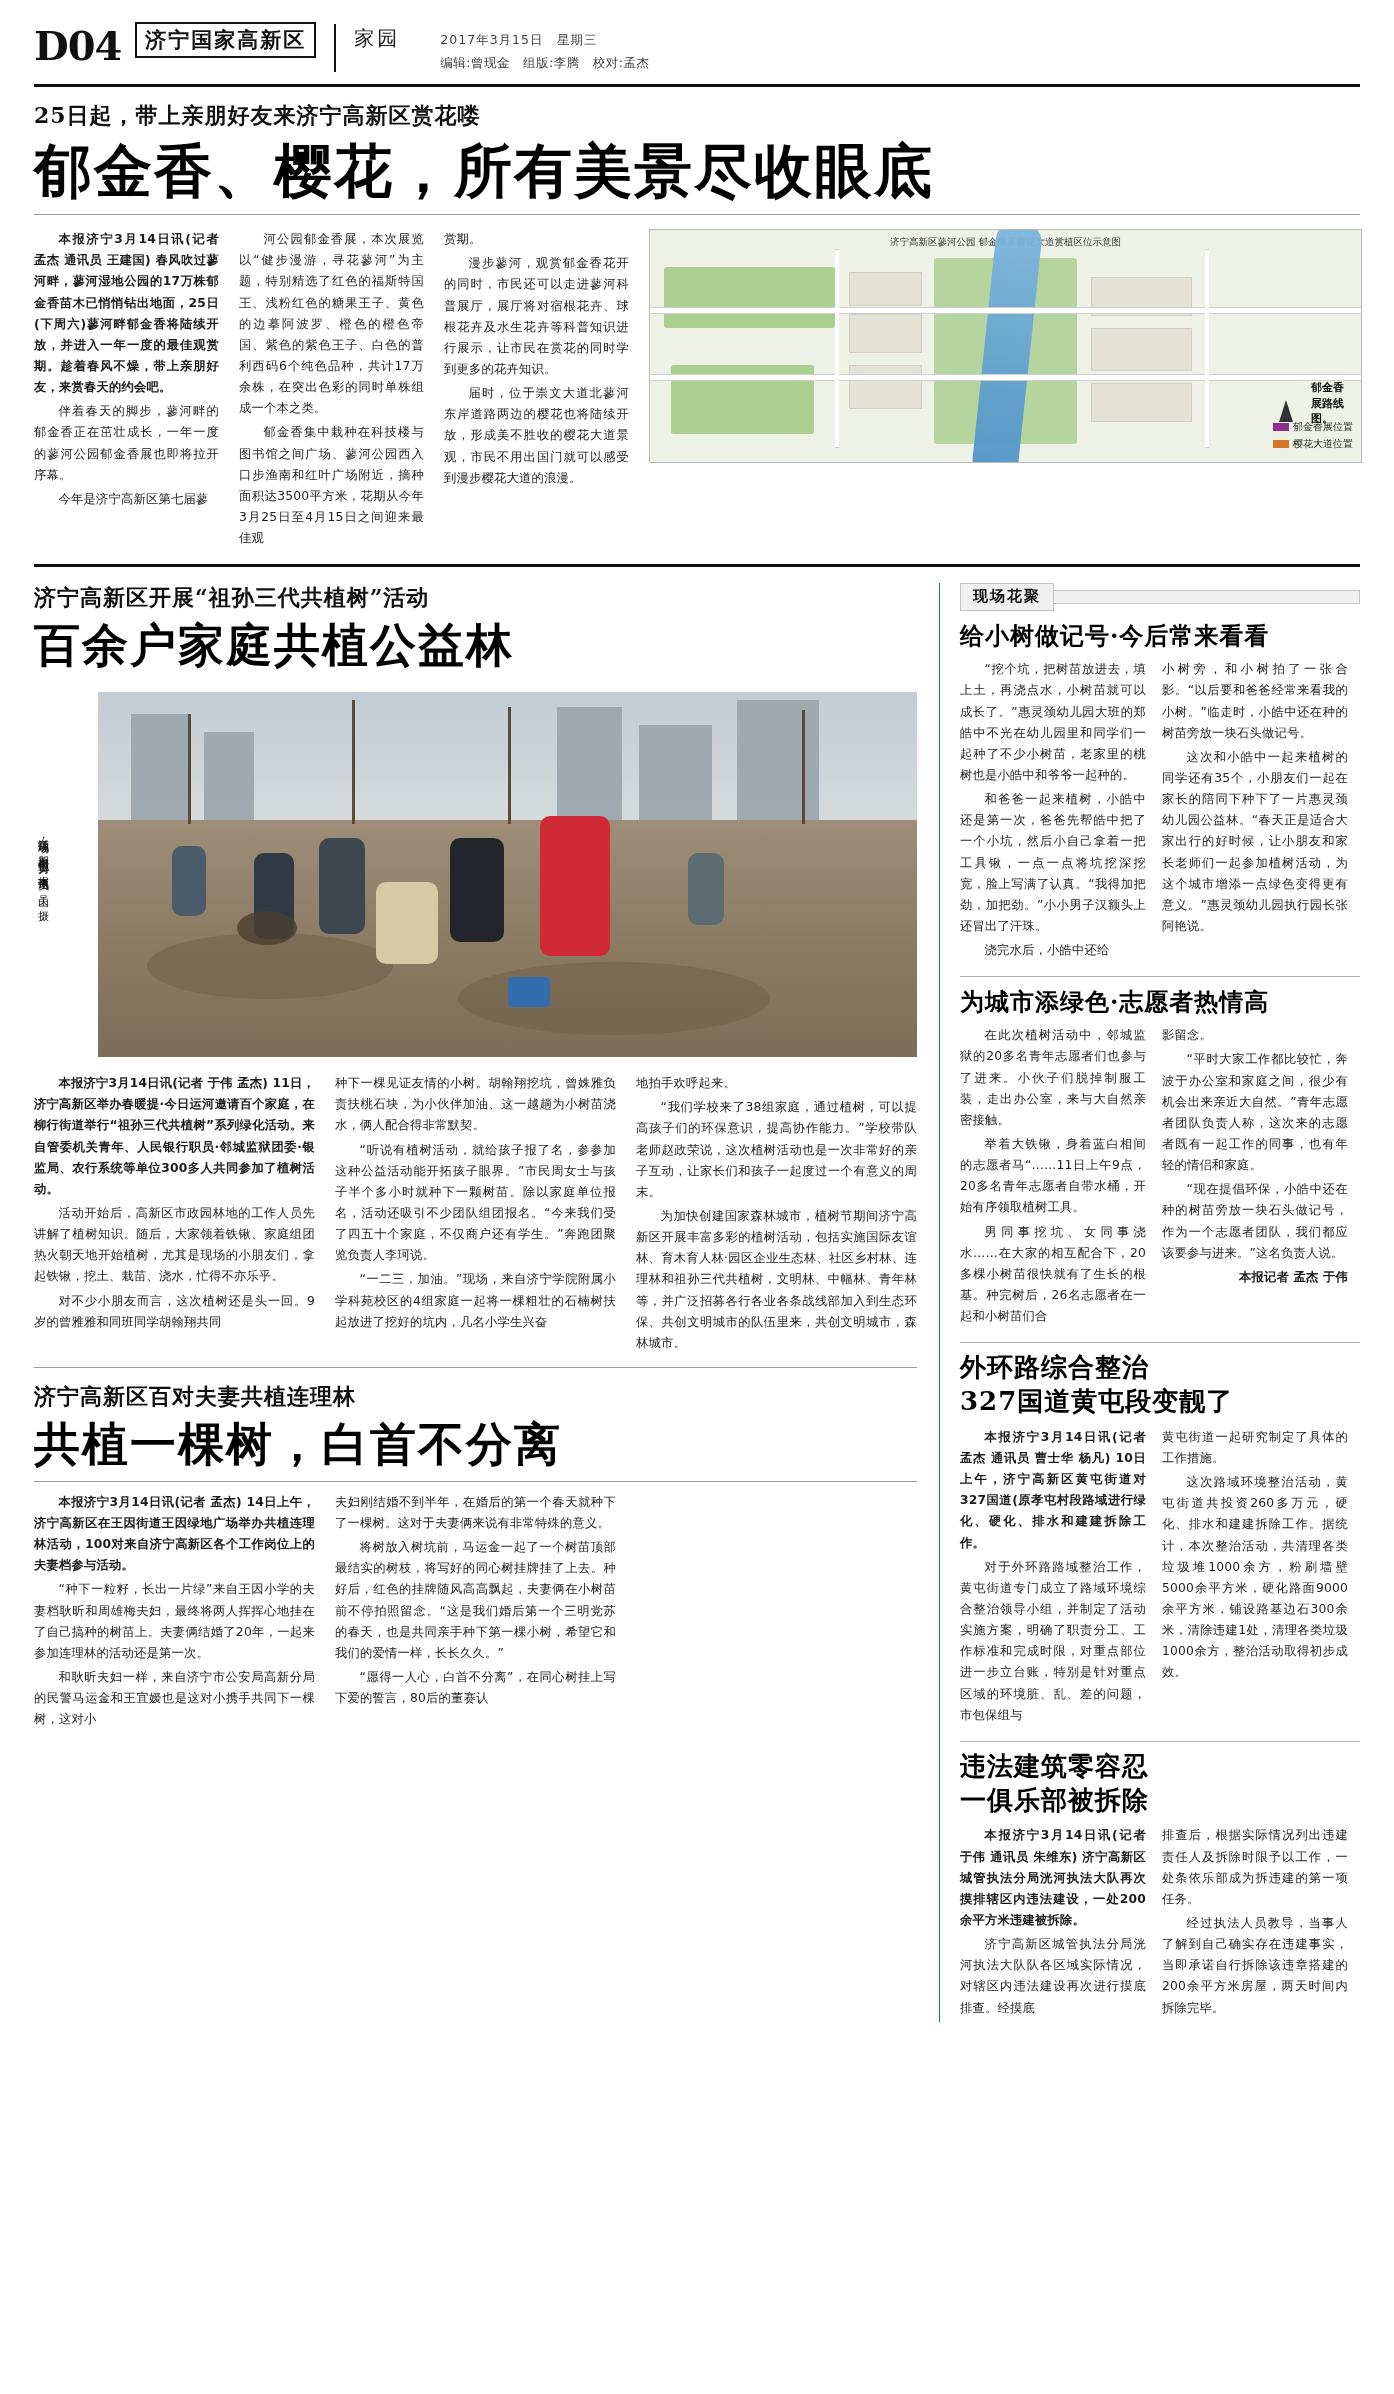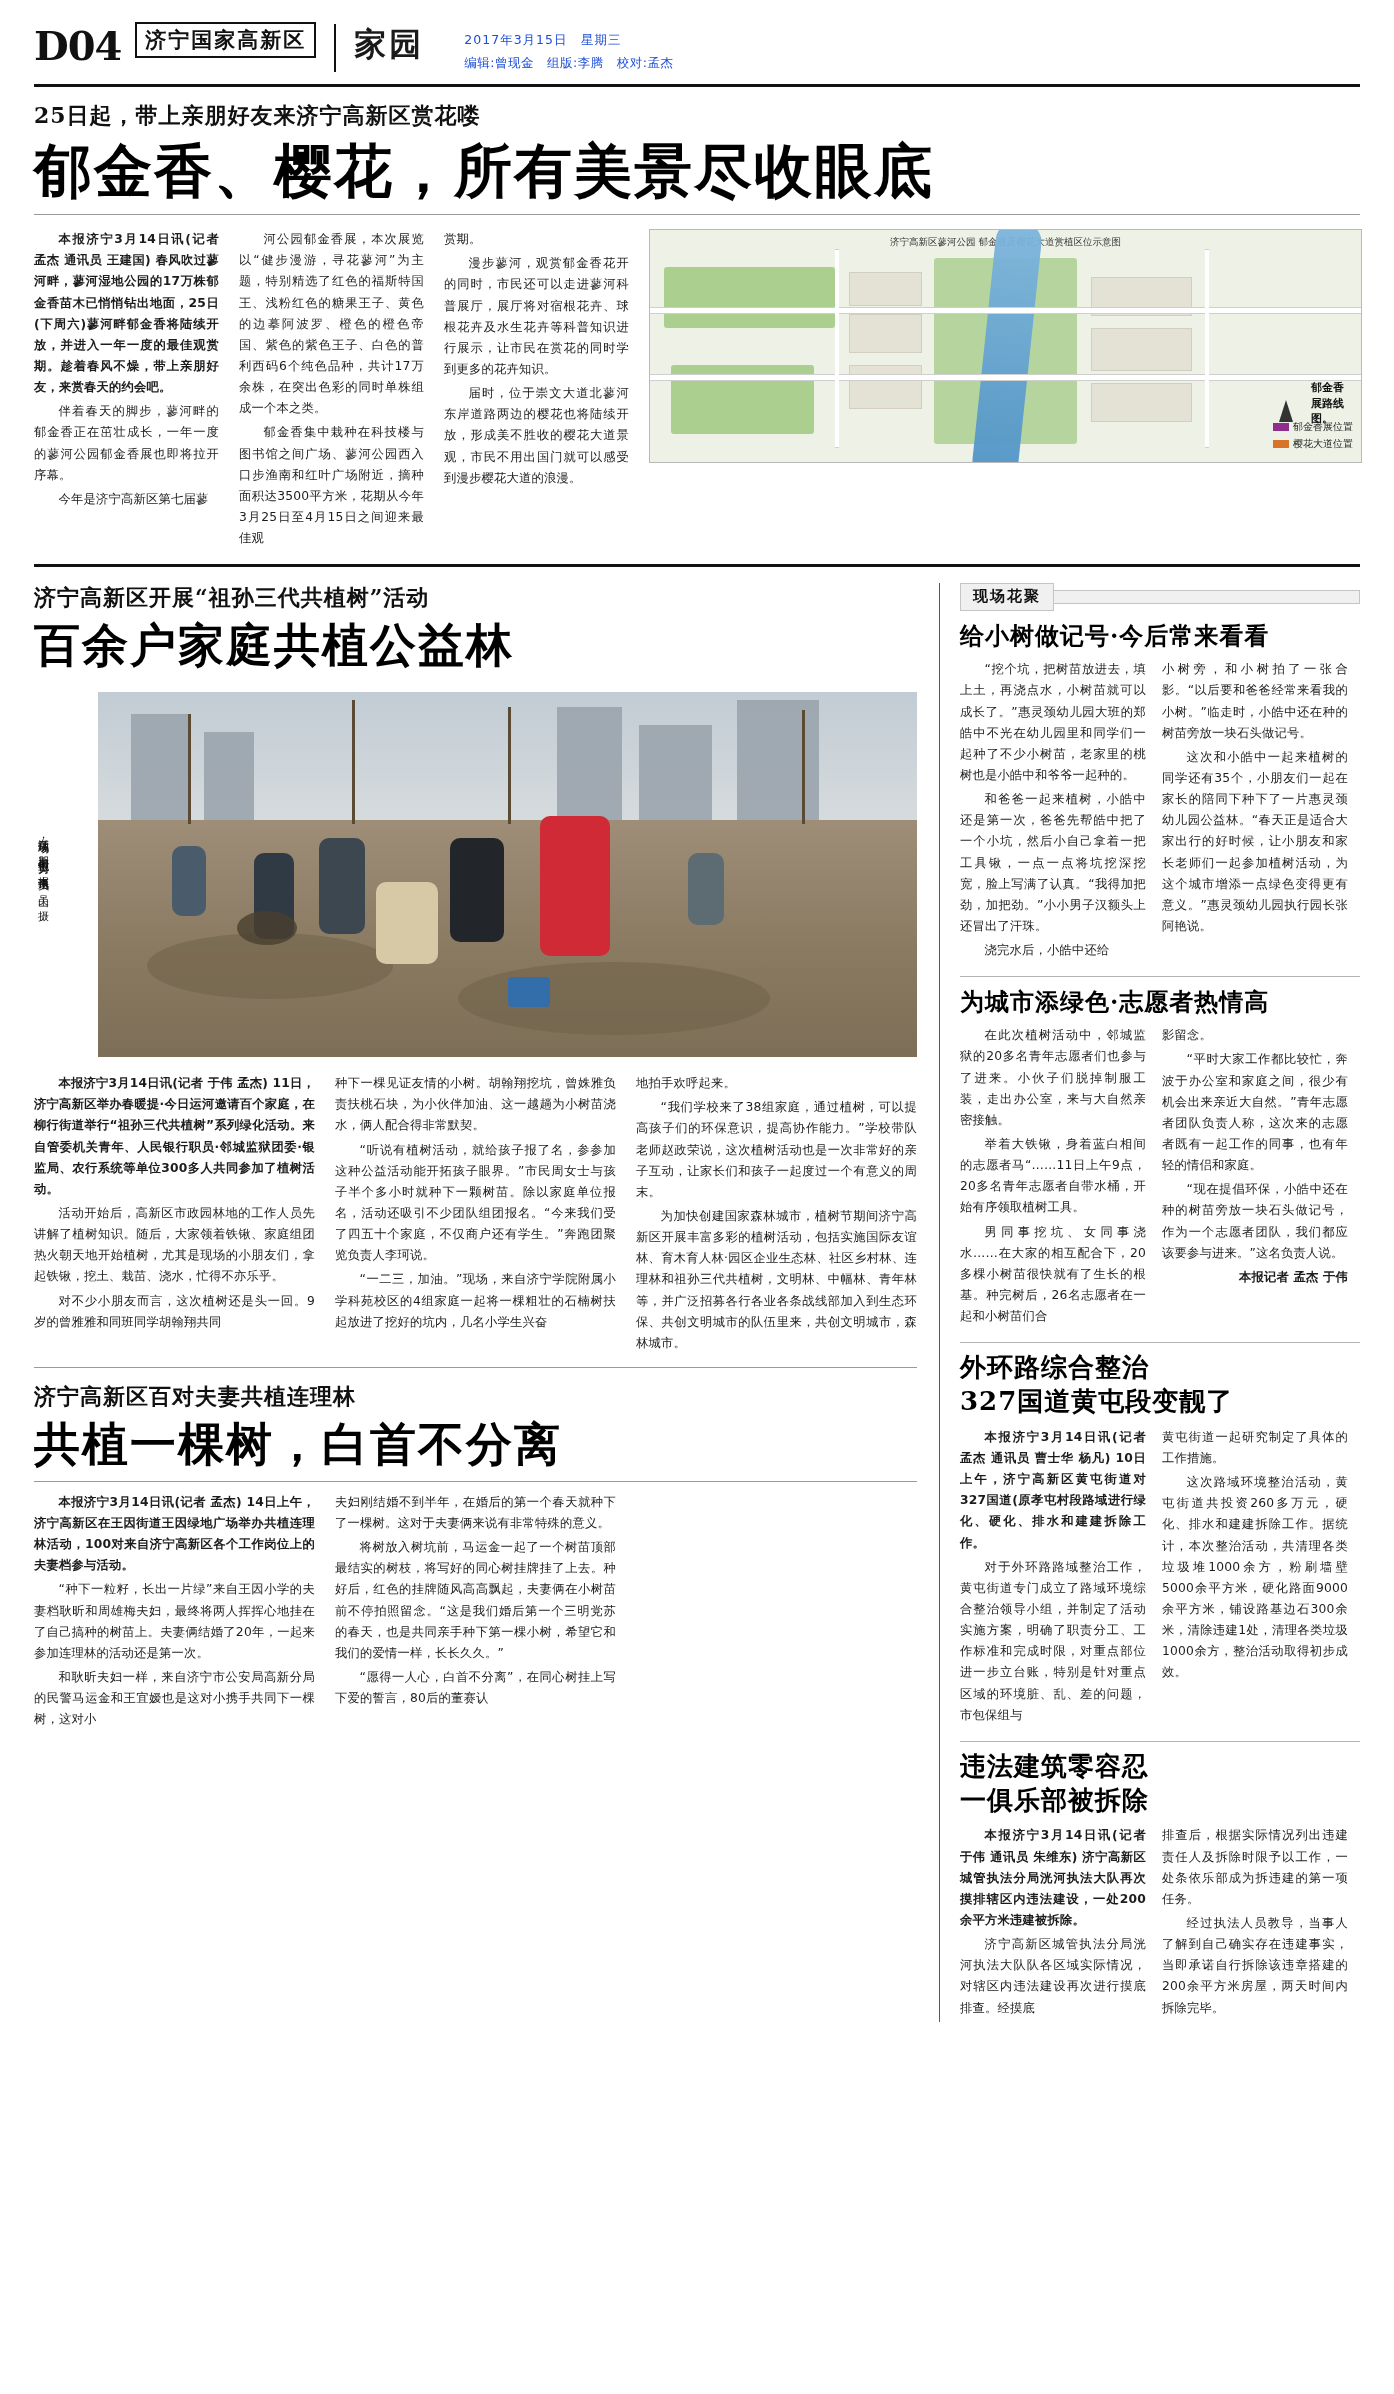--- a/index.html
+++ b/index.html
@@ -42,32 +42,32 @@
     font-size:21px;
     letter-spacing:2px;
     line-height:1;
     color:#111;
   }
   .mast-sep{
     width:2px;background:#111;align-self:stretch;margin:2px 4px;
   }
   .mast-section{
     font-family:"DejaVu Serif","Liberation Serif",serif;
-    font-size:32px;
-    font-weight:bold;
+    font-size:20px;
+    font-weight:normal;
     line-height:1;
     padding-top:6px;
     letter-spacing:3px;
   }
   .mast-meta{
     margin-left:26px;
     padding-top:6px;
     font-size:12.5px;
     line-height:1.85;
-    color:#1d4ed8;
+    color:#404040;
   }
   .mast-meta .row1{letter-spacing:1px;}
   .mast-meta .row2{letter-spacing:0.5px;}
 
   
   .rule-thin{height:1px;background:#9a9a9a;margin:10px 0;}
   .rule-thick{height:3px;background:#111;margin:12px 0 0 0;}
 
   .kicker{
     font-family:"DejaVu Serif","Liberation Serif",serif;

